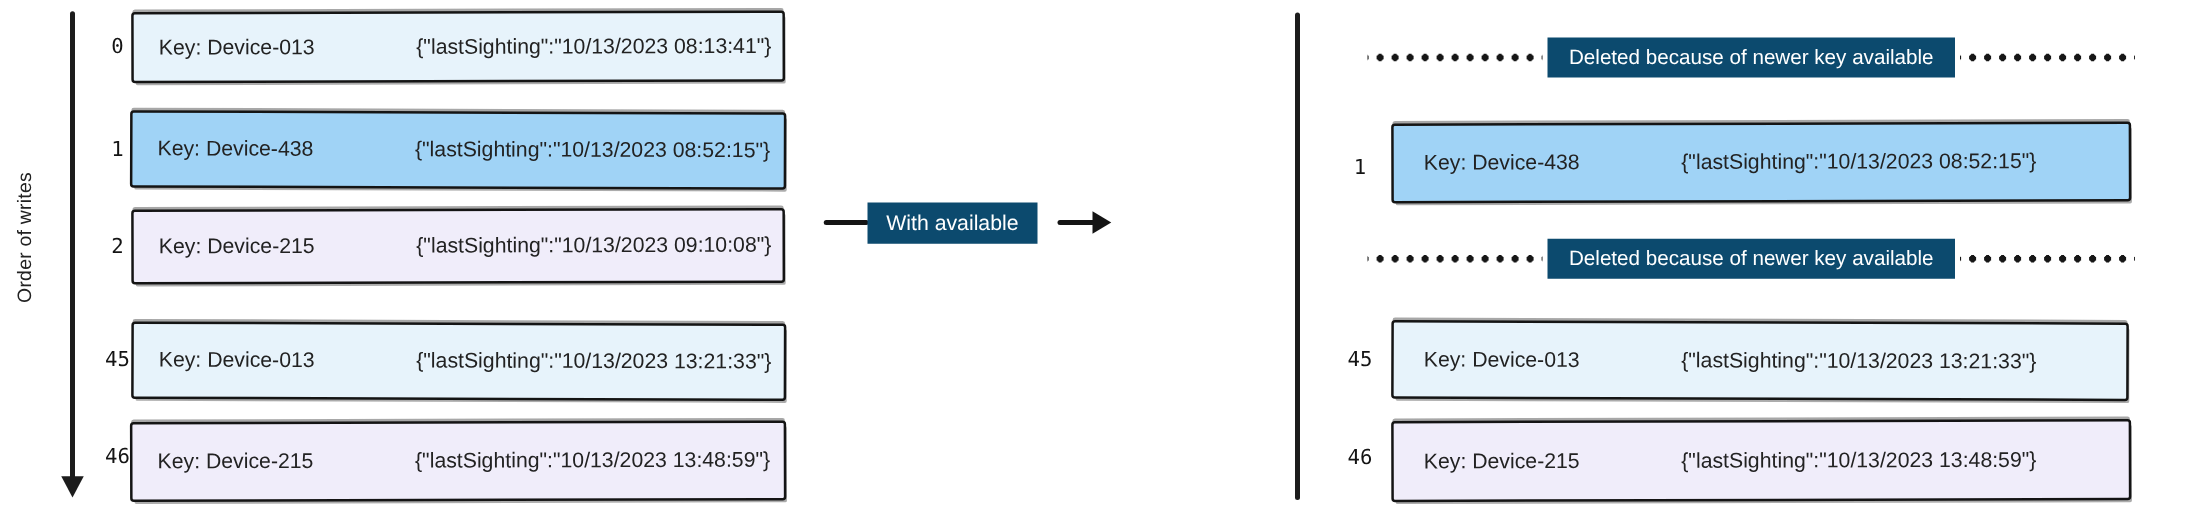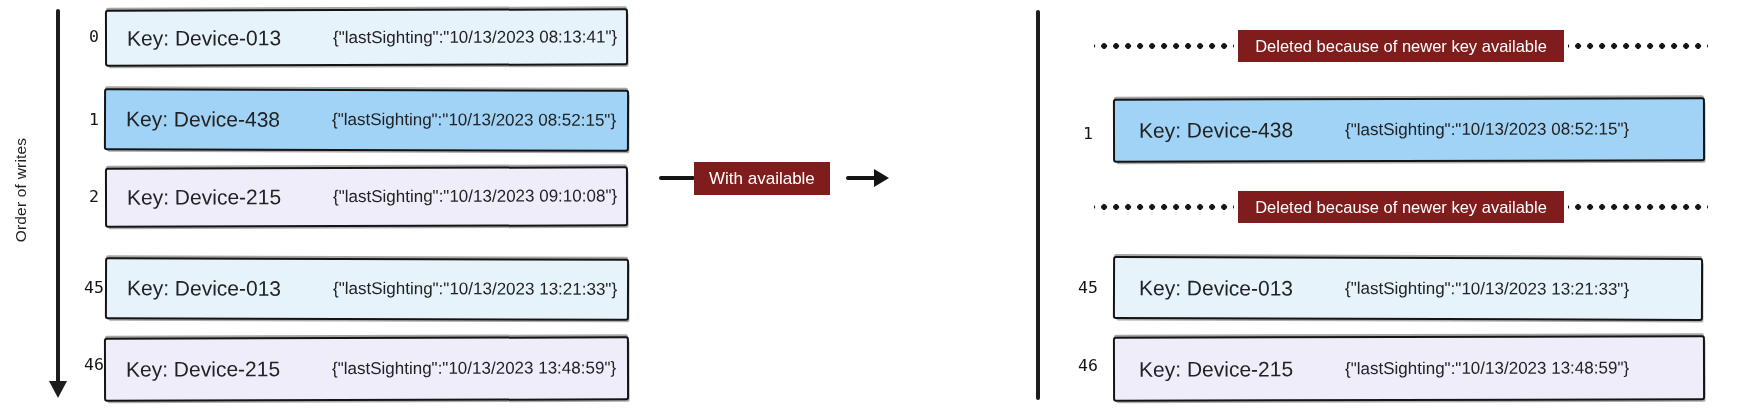--- a/index.html
+++ b/index.html
@@ -30,21 +30,21 @@
     font-family:"DejaVu Sans Mono", monospace;font-size:16.5px;color:#141414;
   }
 
   
   .rowbox{
     position:absolute;display:flex;align-items:center;
     border:2.6px solid #141414;border-radius:3px;
     box-shadow:0 -3px 0 -1px rgba(95,95,95,0.55), 2px 3px 0 -1.5px rgba(70,70,70,0.45);
     box-sizing:border-box;
   }
-  .rowbox .key{margin-left:20px;width:196px;font-size:21px;color:#222;}
+  .rowbox .key{margin-left:20px;width:196px;font-size:17px;color:#222;}
   .rowbox .val{margin-left:10px;font-size:17px;color:#222;white-space:nowrap;}
   .c-lightblue{background:#e7f3fb;}
   .c-blue{background:#a0d3f6;}
   .c-lavender{background:#f0edfa;}
   .tilt-a{transform:rotate(-0.15deg);}
   .tilt-b{transform:rotate(0.18deg);}
 
   
   .l0{left:105px;top:9px;width:523px;height:57px;}
   .l1{left:104px;top:89px;width:525px;height:62px;}
@@ -61,21 +61,21 @@
   
   .hline{position:absolute;height:3.5px;background:#141414;border-radius:2px;}
   .arrow-tail{left:659px;top:176px;width:36px;}
   .arrow-head-line{left:846px;top:176px;width:30px;}
   .arrowhead-right{
     position:absolute;left:874px;top:169px;width:0;height:0;
     border-top:9px solid transparent;border-bottom:9px solid transparent;
     border-left:15px solid #141414;
   }
   .black-label{
-    background:#7f1d1d;color:#ffffff;font-size:17px;white-space:nowrap;
+    background:#0c4a6e;color:#ffffff;font-size:17px;white-space:nowrap;
     display:flex;align-items:center;justify-content:center;
   }
   .compaction-label{
     position:absolute;left:694px;top:162px;height:33px;padding:0 15px;
   }
 
   
   .deleted-row{
     position:absolute;display:flex;align-items:center;height:34px;
   }

